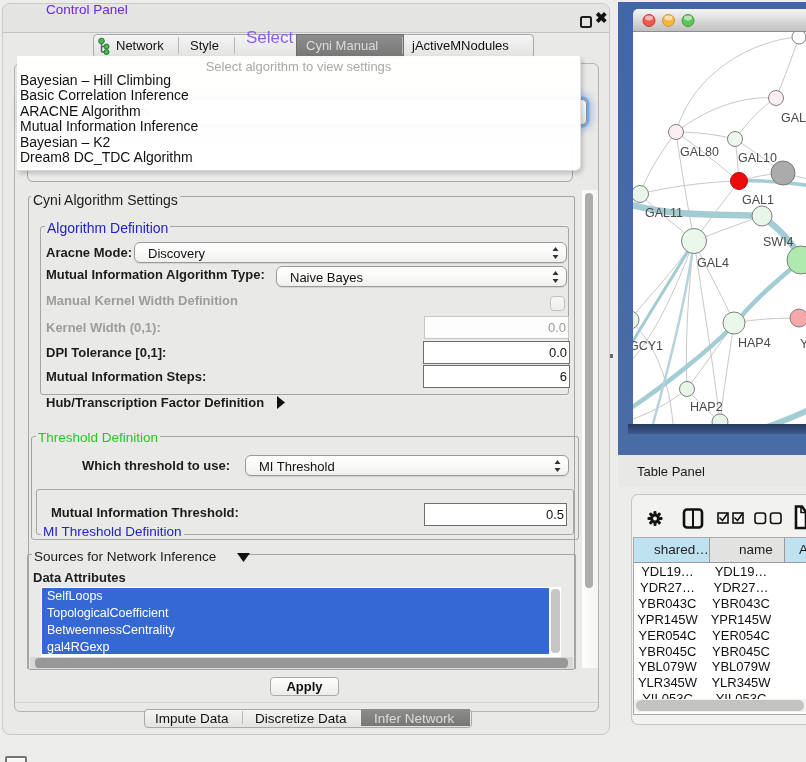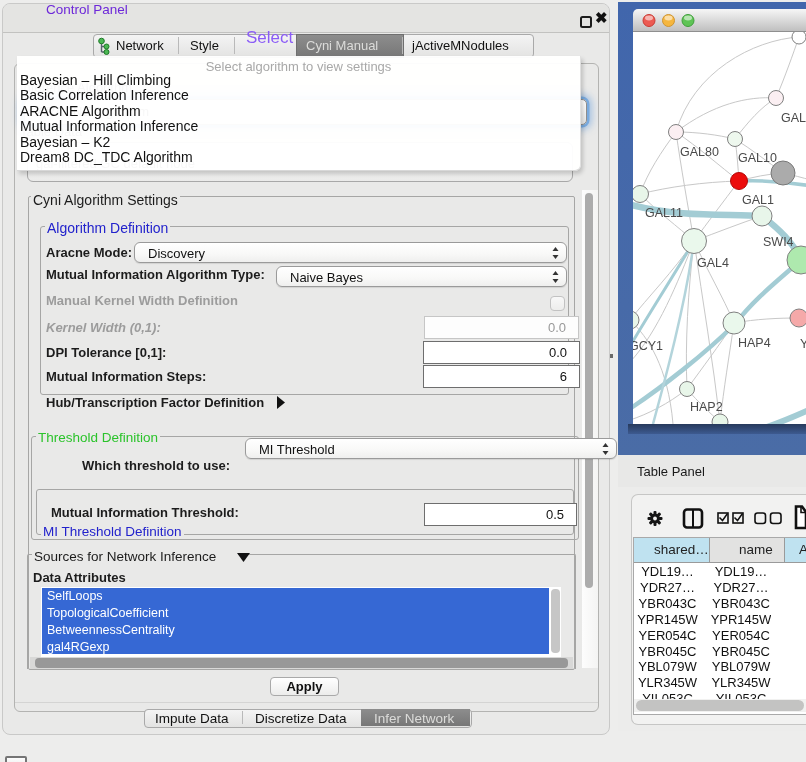--- a/index.html
+++ b/index.html
@@ -9,21 +9,21 @@
   .bold{font-weight:normal;}
   .lbl{position:absolute;font-size:13px;font-weight:bold;color:#1c1c1c;white-space:nowrap;}
   .dis{color:#9c9c9c;}
   .combo{position:absolute;border:1px solid #9a9a9a;border-radius:6px;
          background:linear-gradient(#ffffff,#f8f8f7 60%,#efefee);
          box-shadow:0 1px 1px rgba(0,0,0,0.10);}
   .combo .ctext{position:absolute;left:13px;top:50%;transform:translateY(-50%);
          font-size:13px;color:#111;white-space:nowrap;}
   .spin{position:absolute;right:7px;top:50%;transform:translateY(-50%);width:7px;height:12px;}
   .field{position:absolute;background:#fff;border:1px solid #6e6e6e;
-         font-size:13px;color:#111;text-align:right;padding-right:12px;
+         font-size:13px;color:#111;text-align:right;padding-right:2px;
          display:flex;align-items:center;justify-content:flex-end;}
   .gbox{position:absolute;border:1px solid #a6a6a5;border-radius:3px;}
   .gtitle{position:absolute;font-size:13.5px;background:#e9e9e8;padding:0 2px;white-space:nowrap;}
 </style>
 </head>
 <body>
 
 <div class="abs" style="left:0;top:0;width:620px;height:762px;background:#ededec;"></div>
 <div class="abs" style="left:2px;top:3px;width:608px;height:732px;background:#e9e9e8;border:1px solid #c9c9c8;border-radius:8px;box-sizing:border-box;"></div>
 
@@ -98,39 +98,39 @@
   <span class="ctext">Naive Bayes</span>
   <svg class="spin" viewBox="0 0 7 12">
       <path d="M3.5 0 L6.5 4 L0.5 4 Z" fill="#333"></path>
       <path d="M3.5 12 L6.5 8 L0.5 8 Z" fill="#333"></path>
     </svg>
 </div>
 
 <div class="lbl dis" style="left:46px;top:293px;">Manual Kernel Width Definition</div>
 <div class="abs" style="left:550px;top:296px;width:13px;height:13px;border:1px solid #c2c2c2;border-radius:4px;background:linear-gradient(#f8f8f8,#ededec);"></div>
 
-<div class="lbl dis" style="left:46px;top:320px;font-style:italic;">Kernel Width (0,1):</div>
+<div class="lbl dis" style="left:46px;top:320px;">Kernel Width (0,1):</div>
 <div class="field" style="left:424px;top:316px;width:141px;height:21px;border:1px solid #c6c6c6;color:#999;background:#fdfdfd;">0.0</div>
 
 <div class="lbl" style="left:46px;top:345px;">DPI Tolerance [0,1]:</div>
 <div class="field" style="left:423px;top:341px;width:143px;height:21px;">0.0</div>
 
 <div class="lbl" style="left:46px;top:369px;">Mutual Information Steps:</div>
 <div class="field" style="left:423px;top:365px;width:143px;height:21px;">6</div>
 
 <div class="lbl" style="left:46px;top:395px;">Hub/Transcription Factor Definition</div>
 <svg class="abs" style="left:276px;top:396px;" width="10" height="13" viewBox="0 0 10 13">
     <path d="M1 0 L9 6.5 L1 13 Z" fill="#111"></path>
   </svg>
 
 <div class="gbox" style="left:31px;top:436px;width:546px;height:102px;"></div>
 <div class="gtitle" style="left:36px;top:430px;color:#2bc32b;">Threshold Definition</div>
 
 <div class="lbl" style="left:82px;top:458px;">Which threshold to use:</div>
-<div class="combo" style="left:245px;top:438px;width:322px;height:19px;padding-left:48px;">
+<div class="combo" style="left:245px;top:455px;width:322px;height:19px;">
   <span class="ctext">MI Threshold</span>
   <svg class="spin" viewBox="0 0 7 12">
       <path d="M3.5 0 L6.5 4 L0.5 4 Z" fill="#333"></path>
       <path d="M3.5 12 L6.5 8 L0.5 8 Z" fill="#333"></path>
     </svg>
 </div>
 
 <div class="gbox" style="left:36px;top:489px;width:536px;height:44px;"></div>
 <div class="gtitle" style="left:41px;top:483px;color:#2222cc;margin-top:41px;">MI Threshold Definition</div>
 <div class="lbl" style="left:51px;top:505px;">Mutual Information Threshold:</div>

